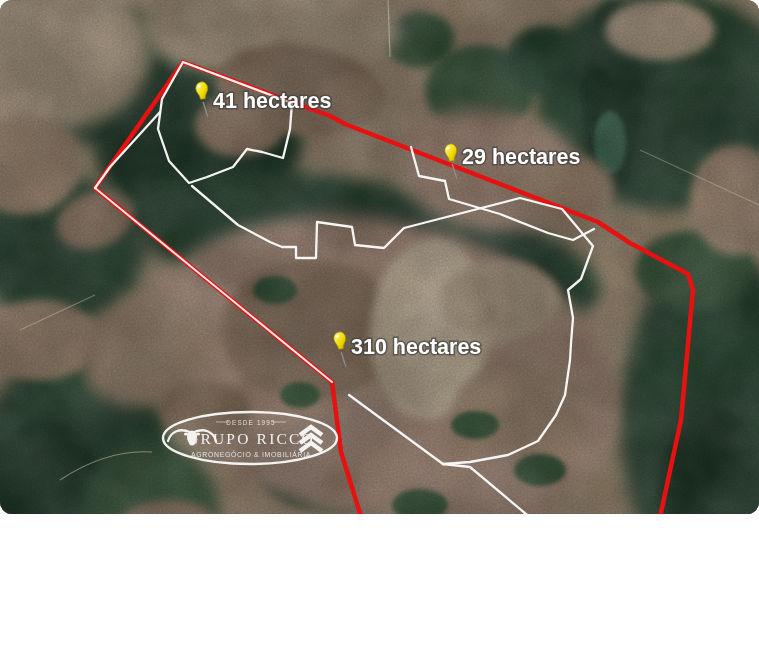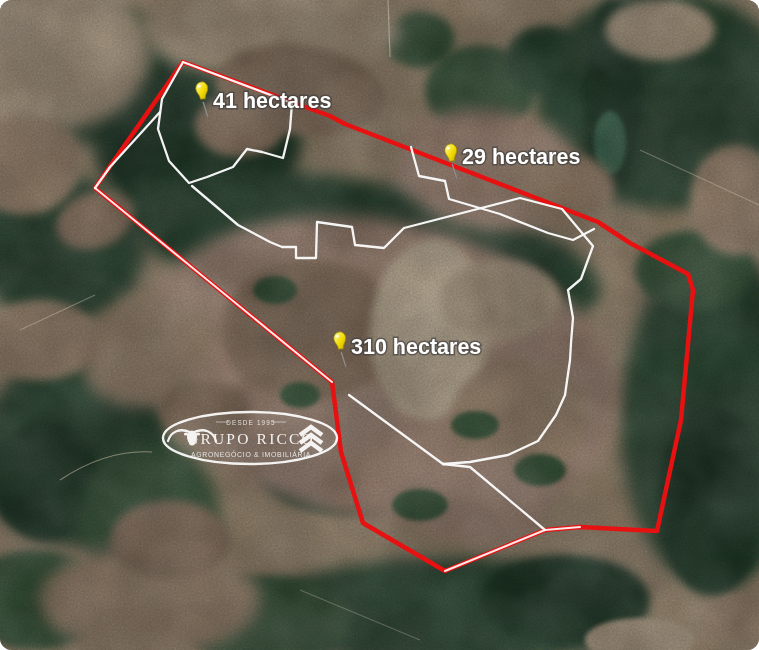--- a/index.html
+++ b/index.html
@@ -1,17 +1,17 @@
 <!DOCTYPE html>
 <html><head>
 <meta charset="utf-8">
 <style>
   html,body{margin:0;padding:0;background:#ffffff;}
   body{width:759px;height:650px;font-family:"Liberation Sans",sans-serif;}
-  .stage{position:relative;width:759px;height:650px;border-radius:12px;overflow:hidden;background:#9b8873;}
+  .stage{position:relative;width:759px;height:514px;border-radius:12px;overflow:hidden;background:#9b8873;}
   .stage svg{display:block;}
   .marker-label{font-family:"Liberation Sans",sans-serif;font-weight:bold;font-size:21.5px;fill:#ffffff;stroke:#3a3a3a;stroke-width:3px;stroke-opacity:.6;paint-order:stroke;}
   .brand-text{font-family:"Liberation Serif",serif;font-size:15.5px;letter-spacing:2.2px;fill:#ffffff;text-anchor:middle;}
   .brand-since{font-family:"Liberation Sans",sans-serif;font-size:6.3px;letter-spacing:1.2px;fill:#ffffff;opacity:.85;text-anchor:middle;}
   .brand-tagline{font-family:"Liberation Sans",sans-serif;font-size:6.9px;letter-spacing:.7px;fill:#ffffff;opacity:.88;text-anchor:middle;}
 </style>
 </head>
 <body>
 
 <div class="stage">

